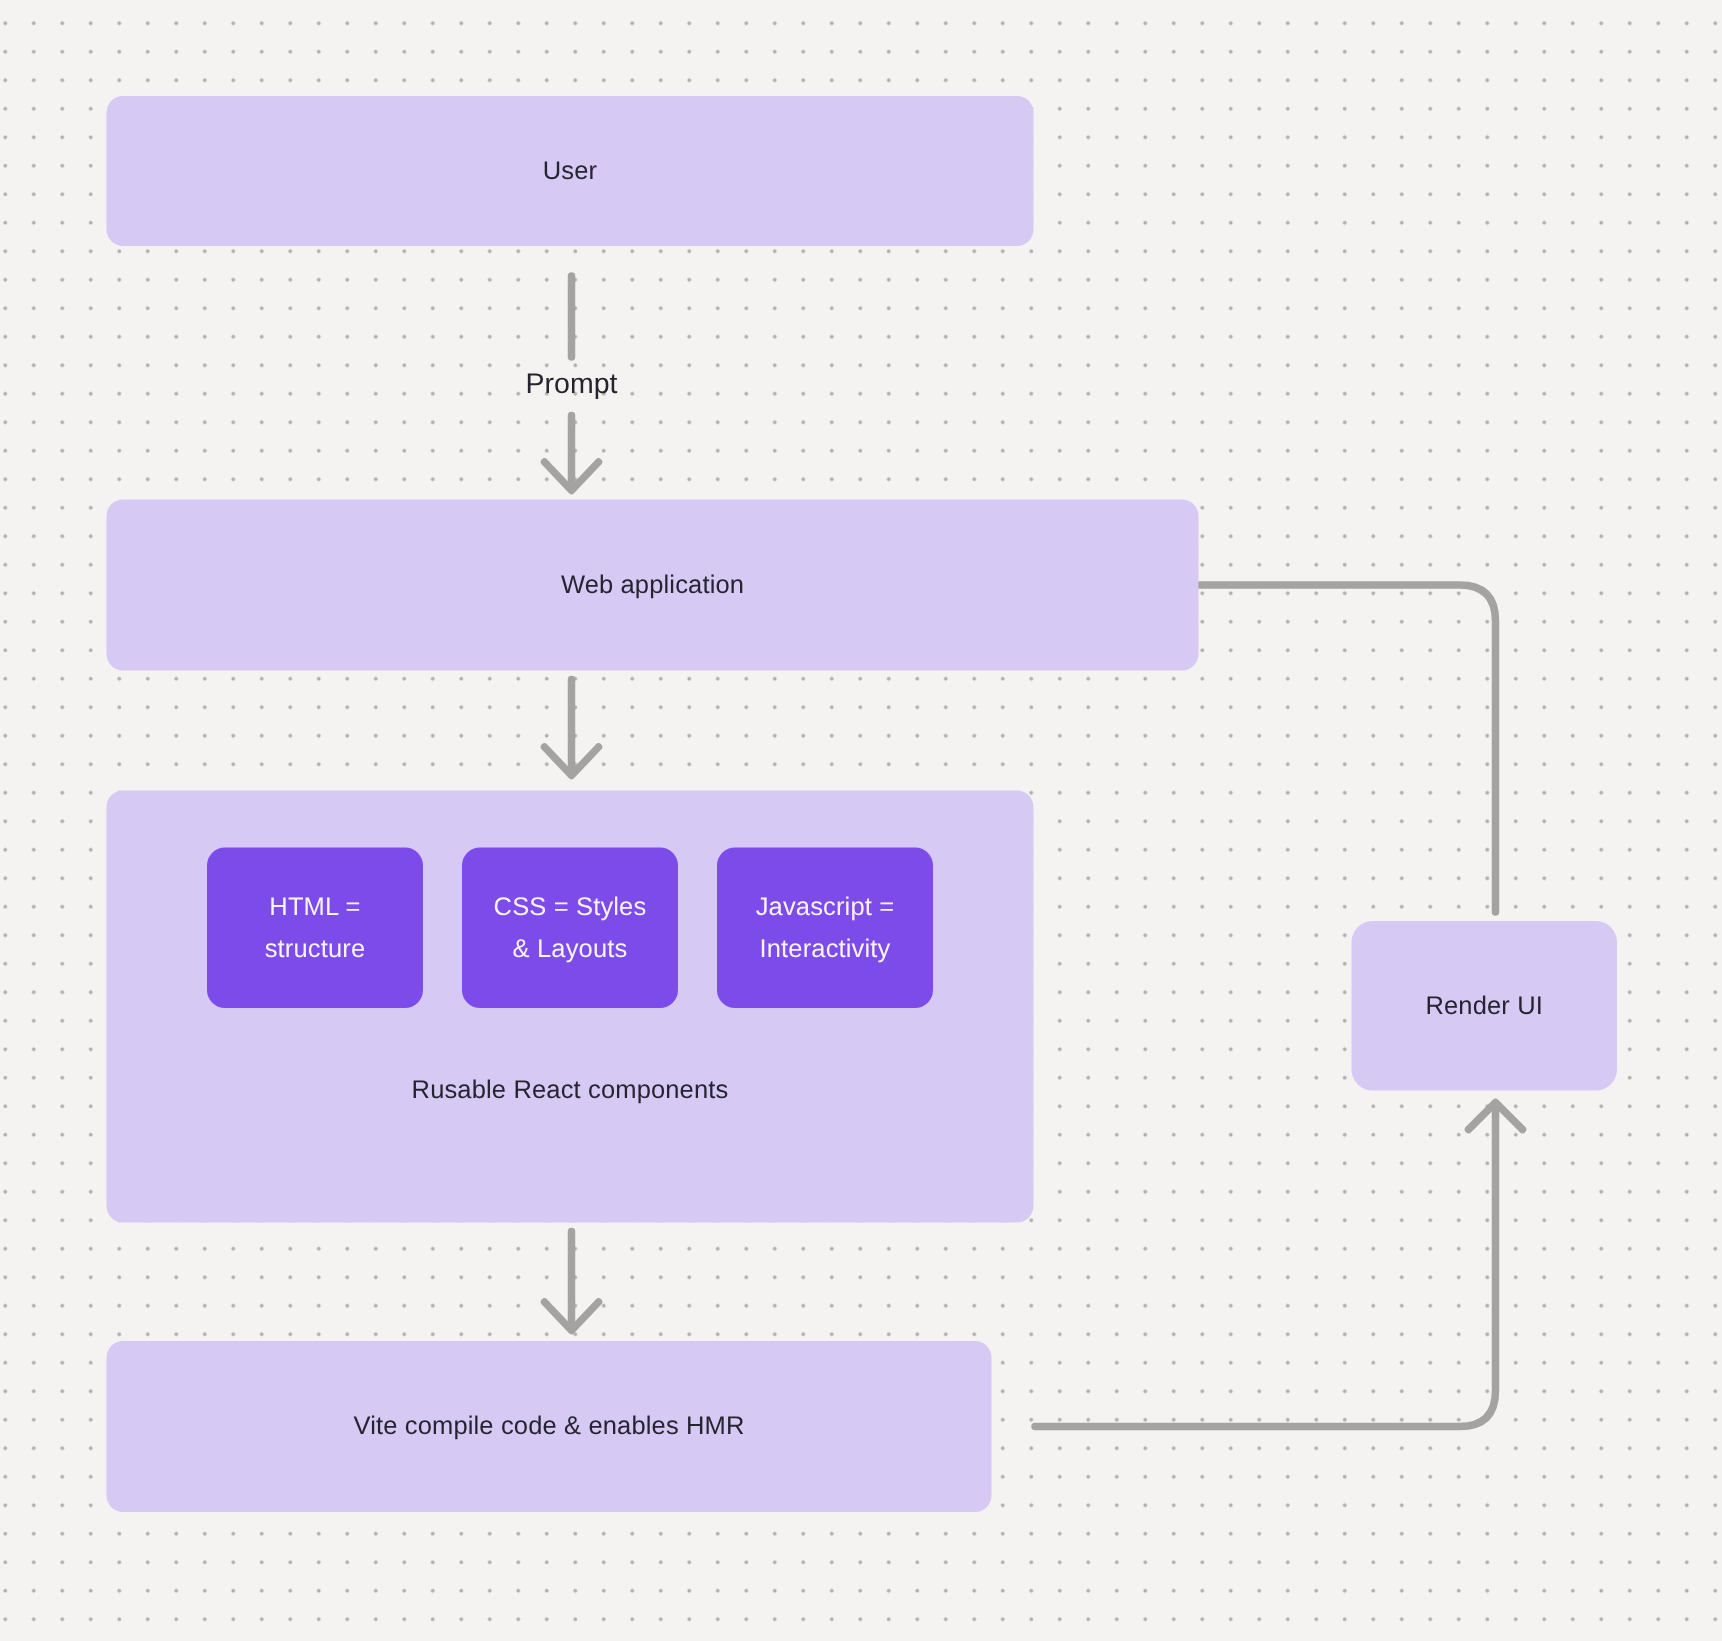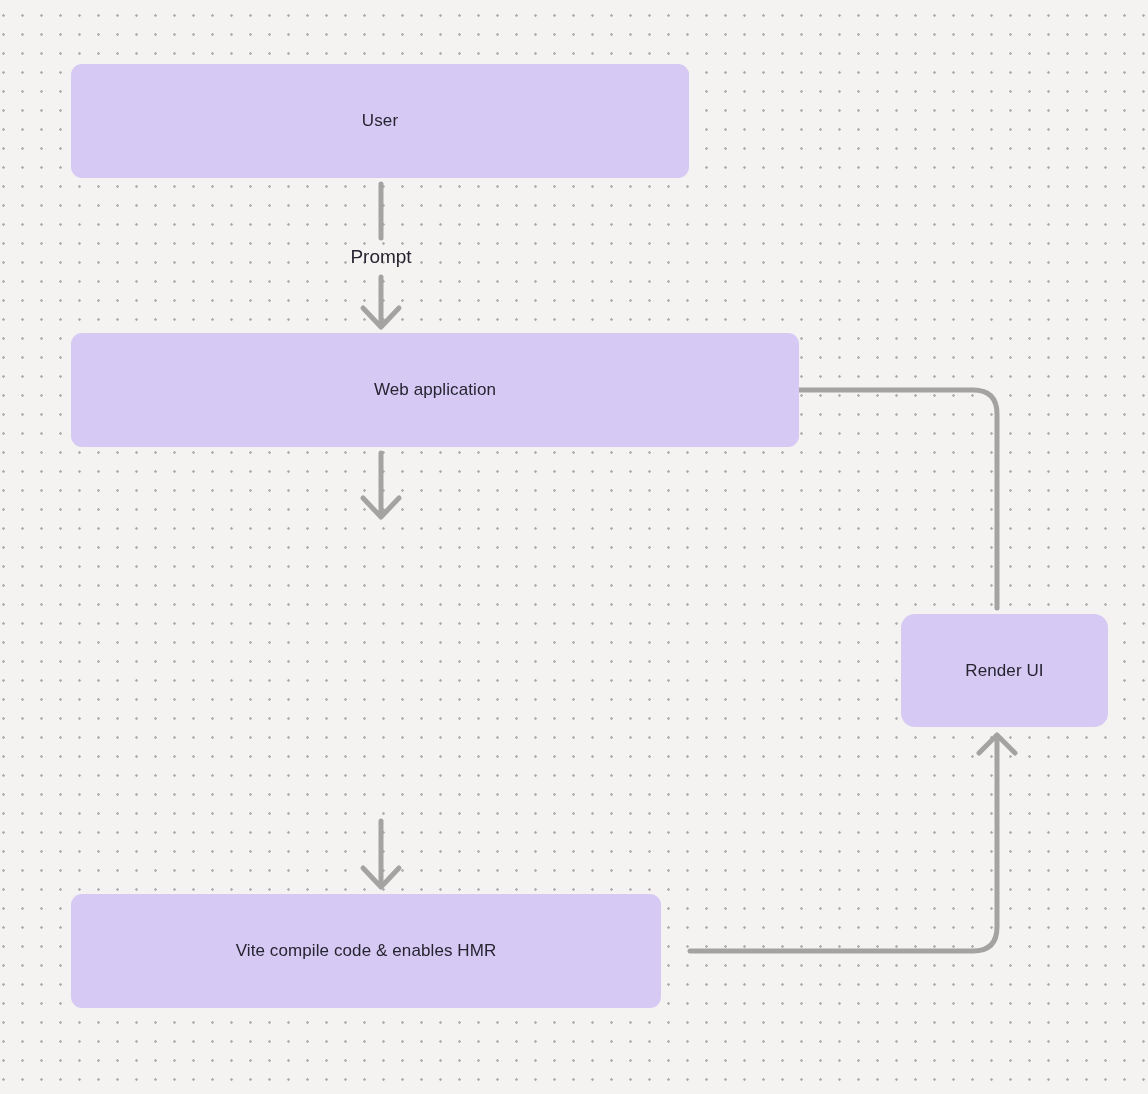--- a/index.html
+++ b/index.html
@@ -41,28 +41,28 @@
     align-items: center;
     justify-content: center;
     text-align: center;
     background: var(--box_light, #d6caf4);
     border-radius: 11px;
     color: var(--text_dark, #262430);
     font-size: 17px;
     font-weight: 500;
     letter-spacing: 0.1px;
   }
-  .node-user   { left: 71px;  top: 64px;  width: 618px; height: 114px; }
+  .node-user   { left: 71px;  top: 64px;  width: 618px; height: 100px; }
   .node-webapp { left: 71px;  top: 333px; width: 728px; height: 114px; }
   .node-container {
     left: 71px; top: 527px; width: 618px; height: 288px;
     display: block;
   }
   .node-vite   { left: 71px;  top: 894px; width: 590px; height: 114px; }
-  .node-render { left: 901px; top: 614px; width: 207px; height: 113px; border-radius: 14px; }
+  .node-render { left: 901px; top: 614px; width: 177px; height: 113px; border-radius: 14px; }
 
   .sub-node {
     position: absolute;
     top: 38px;
     width: 144px;
     height: 107px;
     background: var(--box_dark, #7c4bea);
     border-radius: 12px;
     color: var(--text_light, #f8f4ff);
     display: flex;
@@ -128,20 +128,35 @@
   <div class="node node-user">
     <span>User</span>
   </div>
 
   <div class="edge-label">Prompt</div>
 
   <div class="node node-webapp">
     <span>Web application</span>
   </div>
 
+  <div class="node node-container">
+    <div class="sub-node sub-html">
+      <span>HTML =</span>
+      <span>structure</span>
+    </div>
+    <div class="sub-node sub-css">
+      <span>CSS = Styles</span>
+      <span>&amp; Layouts</span>
+    </div>
+    <div class="sub-node sub-js">
+      <span>Javascript =</span>
+      <span>Interactivity</span>
+    </div>
+    <div class="container-caption">Rusable React components</div>
+  </div>
 
   <div class="node node-vite">
     <span>Vite compile code &amp; enables HMR</span>
   </div>
 
   <div class="node node-render">
     <span>Render UI</span>
   </div>
 
 </div>

